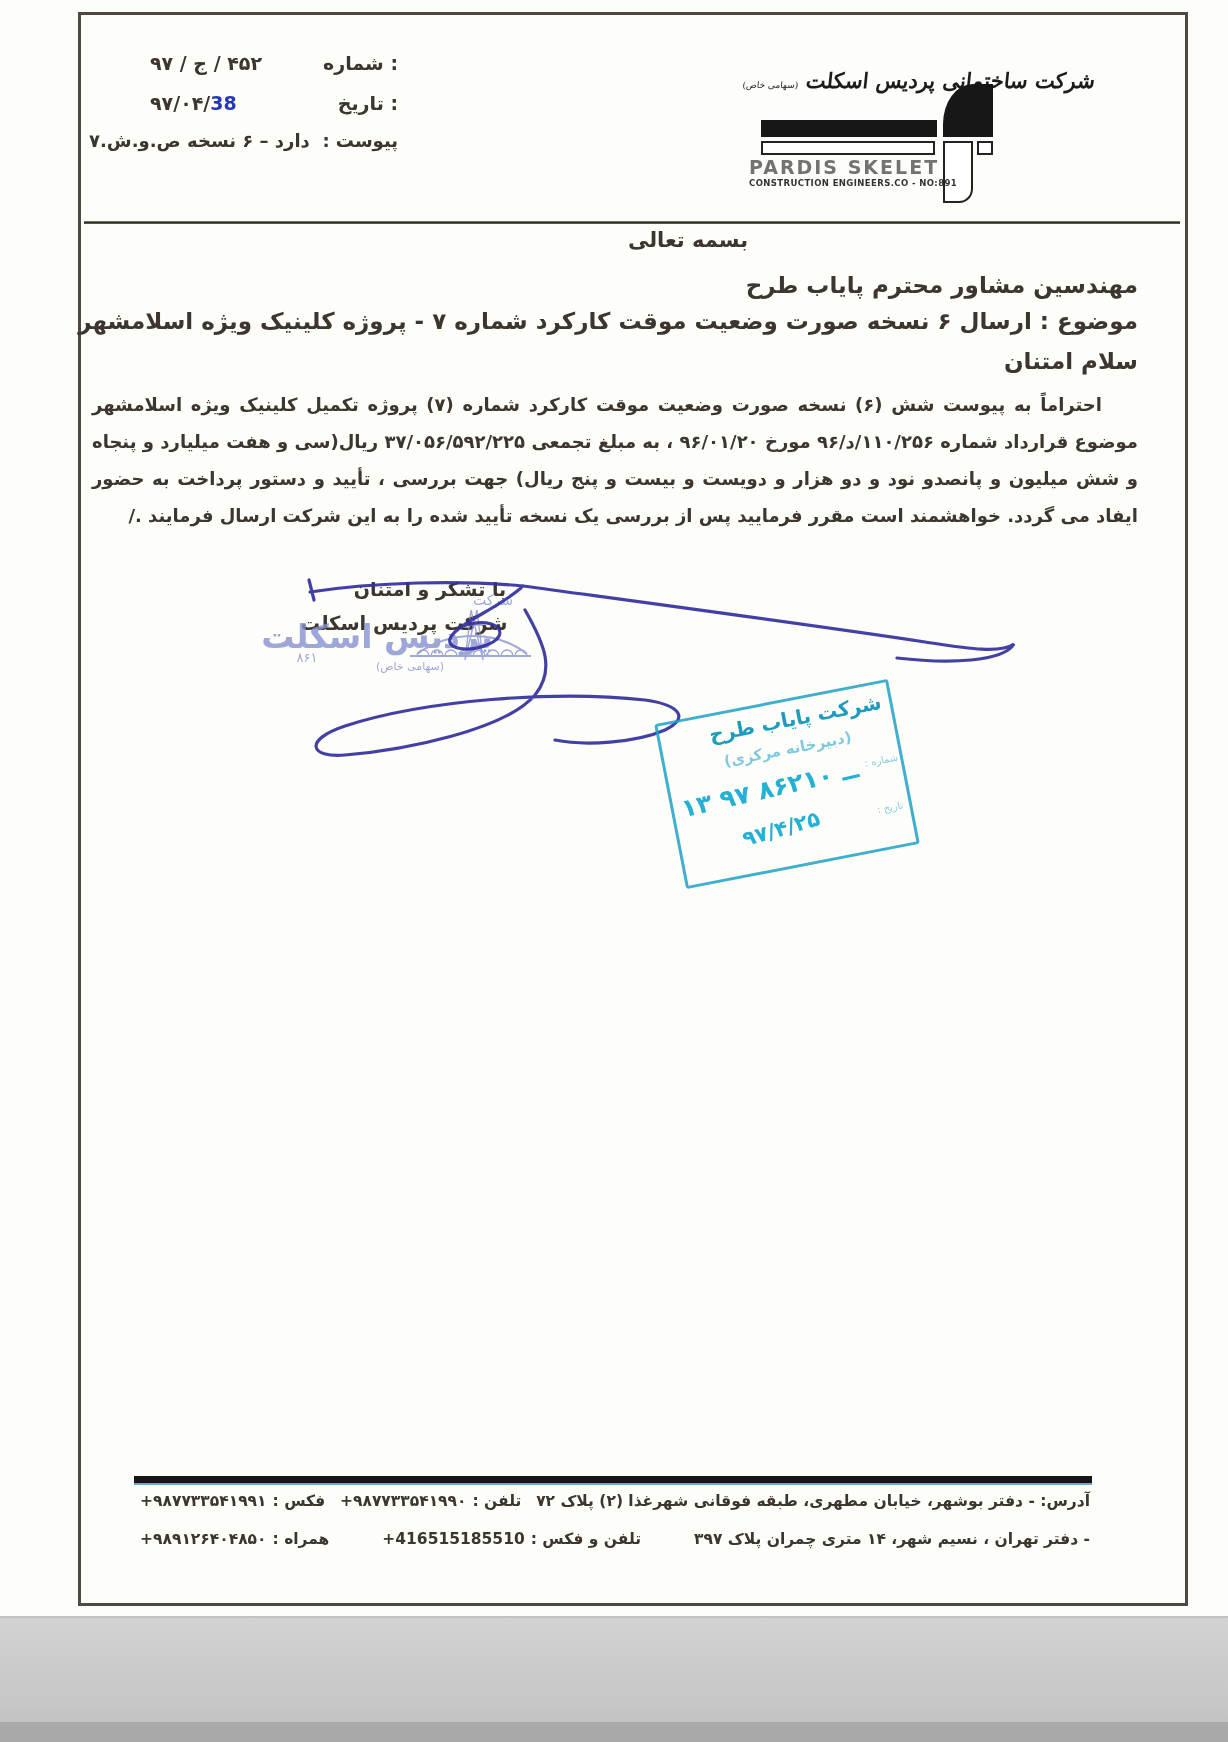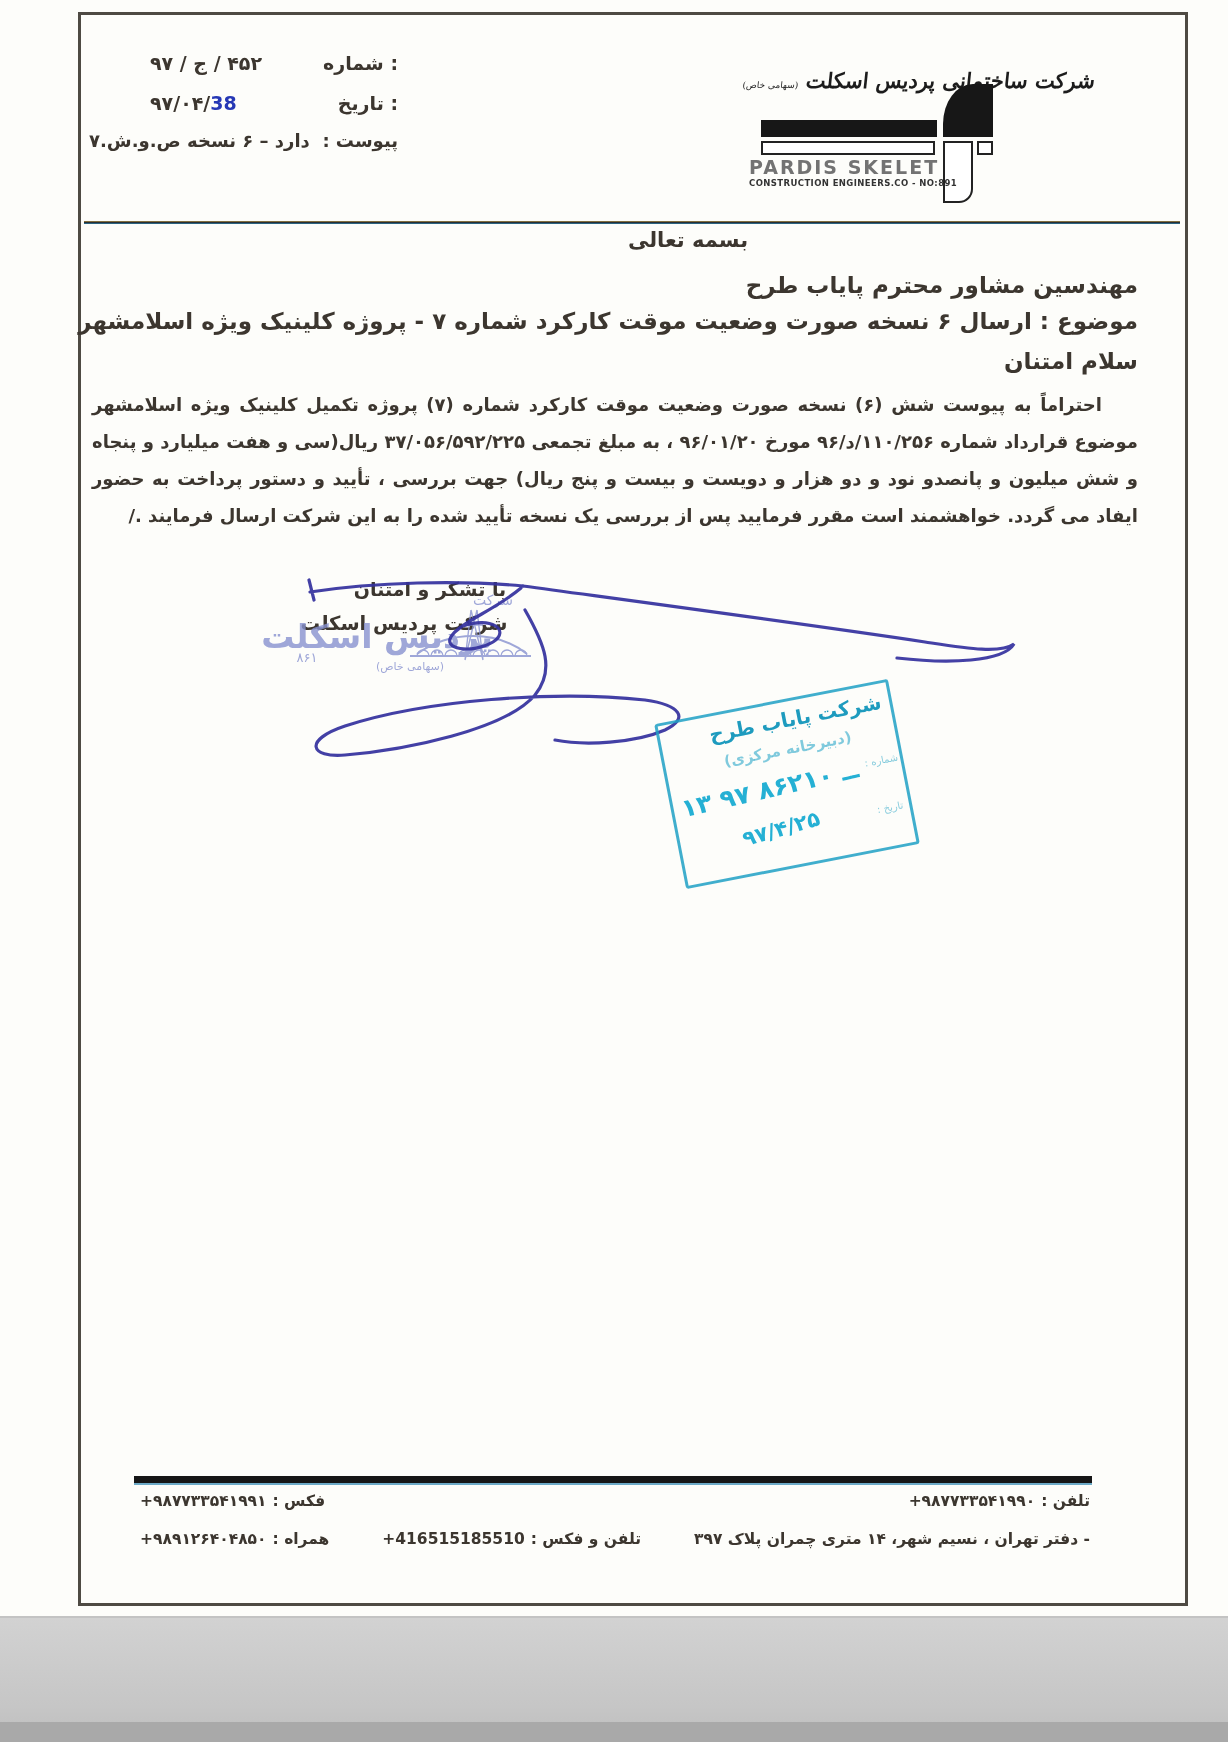--- a/index.html
+++ b/index.html
@@ -136,20 +136,21 @@
   <div class="title">شرکت پایاب طرح</div>
   <div class="subtitle">(دبیرخانه مرکزی)</div>
   <div class="flabel" style="top:70px;right:2px;">شماره :</div>
   <div class="hand hand-num">۱۳ ۹۷ ــ ۸۶۲۱۰</div>
   <div class="flabel" style="top:118px;right:6px;">تاریخ :</div>
   <div class="hand hand-date">۹۷/۴/۲۵</div>
 </div>
 
 <div class="abs footer-bar"></div>
 <div class="abs footer-line">
+  <span>آدرس: - دفتر بوشهر، خیابان مطهری، طبقه فوقانی شهرغذا (۲) پلاک ۷۲</span>
   <span class="pair">
     <span>تلفن :</span>
     <span dir="ltr">+۹۸۷۷۳۳۵۴۱۹۹۰</span>
   </span>
   <span class="pair">
     <span>فکس :</span>
     <span dir="ltr">+۹۸۷۷۳۳۵۴۱۹۹۱</span>
   </span>
 </div>
 <div class="abs footer-line footer-line2">

